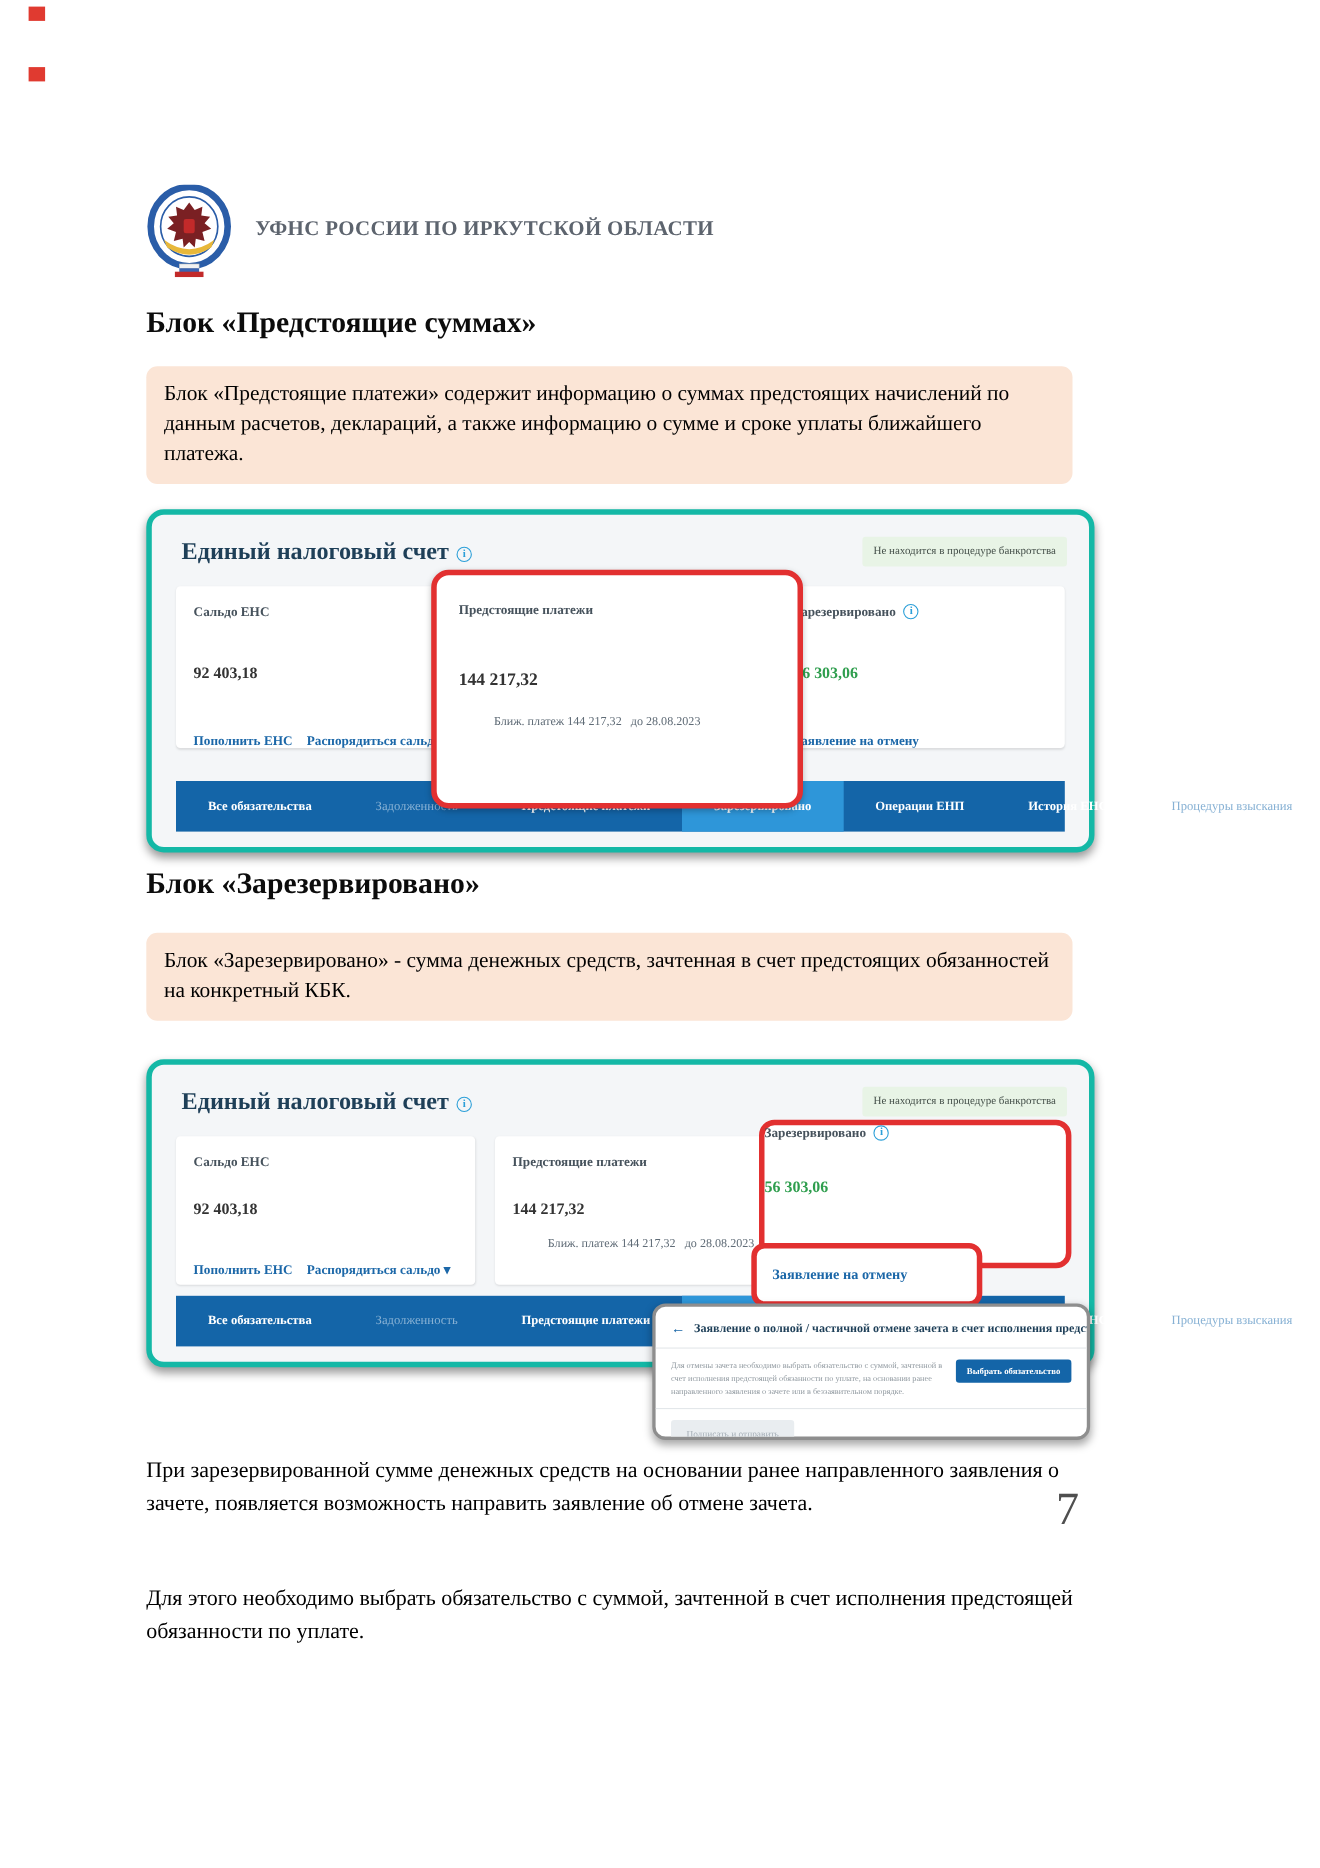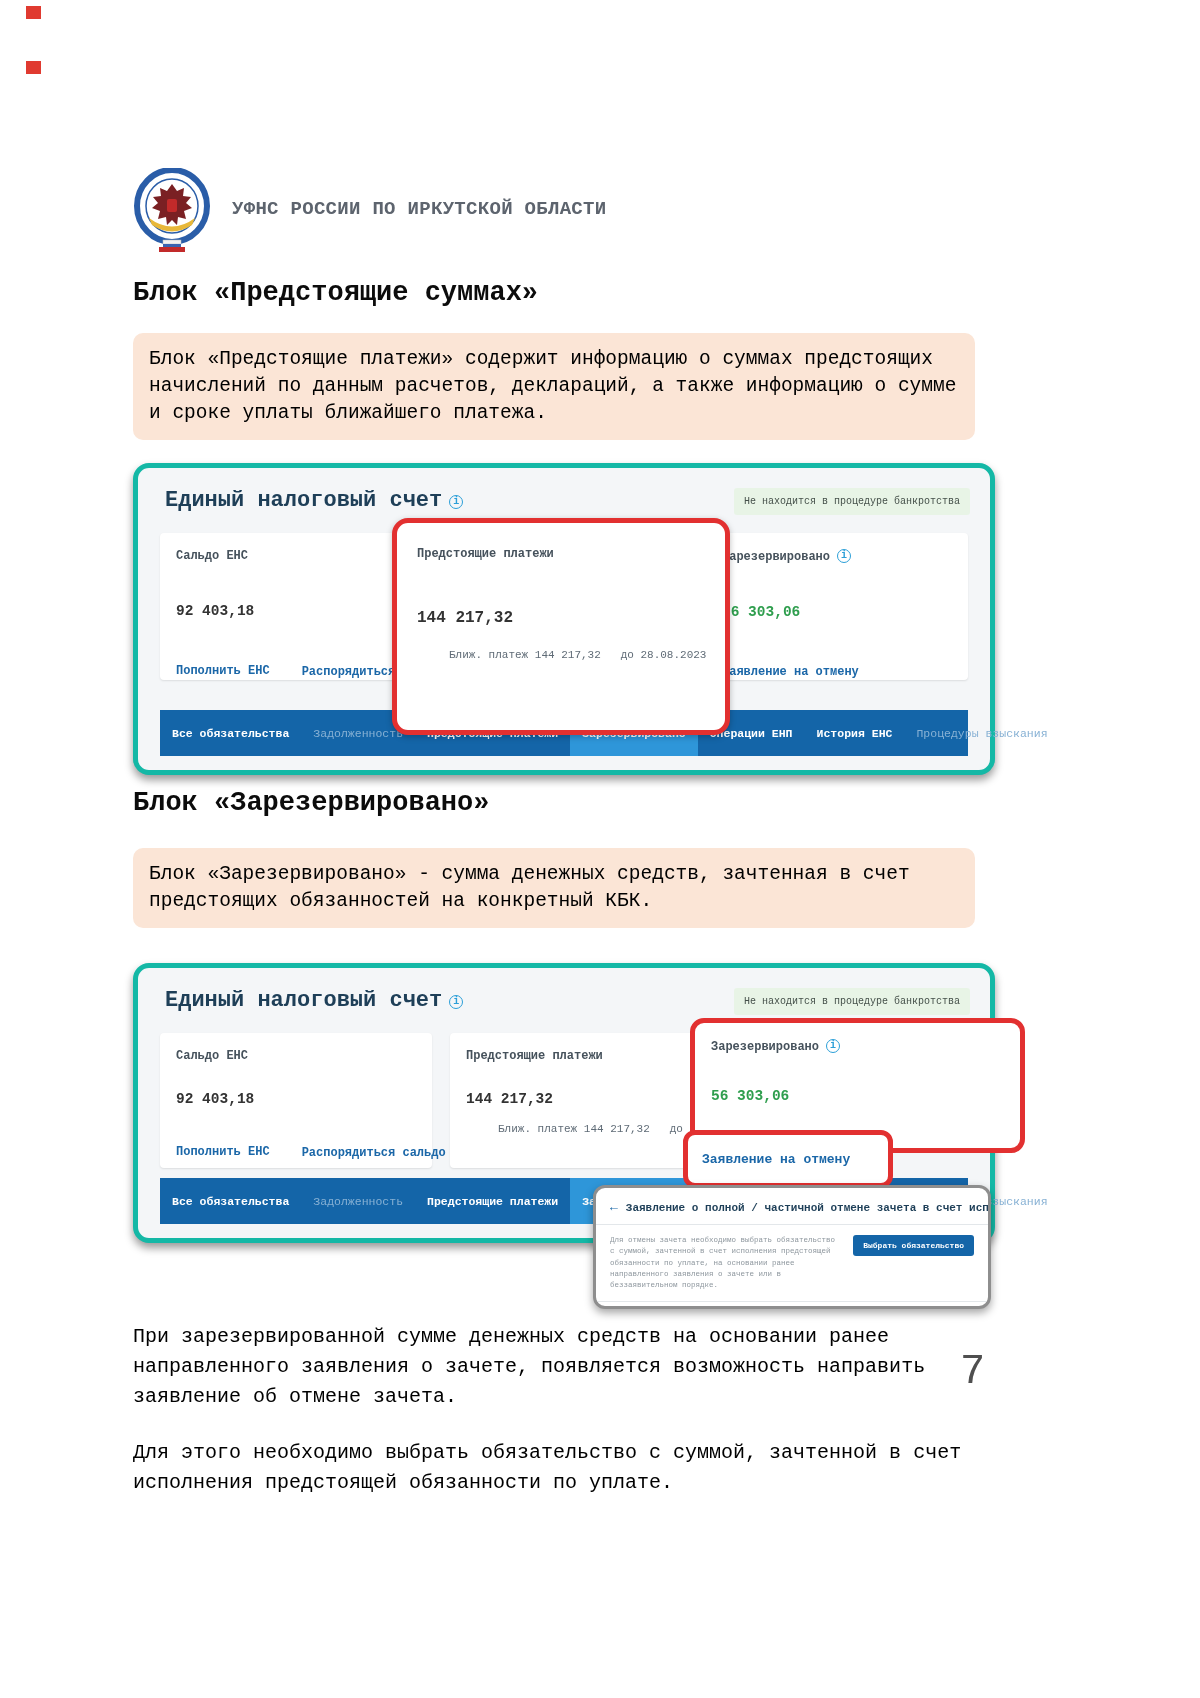--- a/index.html
+++ b/index.html
@@ -1,17 +1,17 @@
 <!DOCTYPE html>
 <html><head>
 <meta charset="utf-8">
 <style>
   html,body { margin:0; padding:0; background:#fff; }
   .page { position:relative; width:1200px; height:1698px; background:#fff;
-          font-family:Liberation Mono, monospace; overflow:hidden; }
+          font-family:Liberation Serif, serif; overflow:hidden; }
   .abs { position:absolute; }
 
   
   .mark { position:absolute; left:26px; width:15px; height:13px; background:#e03a30; }
 
   
   .org-name { left:232px; top:198px; font-size:19px; font-weight:700; color:#5d646e; letter-spacing:.3px; }
   .site-btn { left:710px; top:189px; width:265px; height:43px; border-radius:22px;
               background:linear-gradient(180deg,#5ed2f7 0%,#22aae9 60%,#2db7ef 100%);
               color:#fff; font-weight:700; font-size:17px; letter-spacing:.6px;
@@ -30,43 +30,43 @@
   .info-icon { display:inline-block; width:14px; height:14px; border:1.5px solid #2b9fd8;
                border-radius:50%; color:#2b9fd8; font-size:10px; line-height:12px;
                text-align:center; font-weight:700; margin-left:7px; vertical-align:2px; }
   .badge { position:absolute; right:20px; top:20px; background:#e8f4e6; color:#45504a;
            font-size:10px; padding:8px 10px; border-radius:3px; }
   .card { position:absolute; background:#fff; border-radius:4px; box-shadow:0 1px 2px rgba(0,0,0,.10);
           padding:16px; }
   .lbl { font-size:12px; color:#46525c; font-weight:600; }
   .val { font-size:14.5px; color:#333; font-weight:600; }
   .val.green { color:#2f9e4e; }
-  .links { font-size:12px; color:#1b67a8; font-weight:600; display:flex; gap:32px; white-space:nowrap; }
+  .links { font-size:12px; color:#1b67a8; font-weight:600; display:flex; gap:13px; white-space:nowrap; }
   .sub { font-size:11px; color:#5f6b76; white-space:nowrap;padding-left:32px; }
   .navbar { position:absolute; left:22px; width:808px; height:46px; background:#1465a8;
             display:flex; align-items:stretch; z-index:2; font-size:11.5px; }
-  .tab { display:flex; align-items:center; padding:0 12px; color:#fff; font-weight:600; white-space:nowrap; }
+  .tab { display:flex; align-items:center; padding:0 29px; color:#fff; font-weight:600; white-space:nowrap; }
   .tab.dim { color:#87b1d4; font-weight:400; }
   .tab.sel { background:#2e96d9; }
 
   
   .p1-card1 { left:22px; top:65px; width:272px; height:147px; }
   .p1-redbox { left:254px; top:50px; width:338px; height:217px; background:#fff;
                border:5px solid #e23030; border-radius:16px; z-index:3; padding:24px 20px;
                box-shadow:0 2px 6px rgba(0,0,0,.25); position:absolute; }
   .p1-card3 { left:578px; top:65px; width:252px; height:147px; z-index:1; padding:16px 12px 16px 6px; }
   .p1-nav { top:242px; }
   .m40 { margin-top:40px; } .m45 { margin-top:45px; }
   .m48 { margin-top:48px; } .m22 { margin-top:22px; }
 
   
   .p2-card1 { left:22px; top:65px; width:272px; height:135px; }
   .p2-card2 { left:312px; top:65px; width:256px; height:135px; }
-  .p2-redcard { left:552px; top:50px; width:335px; height:135px; background:#fff;
-                border:5px solid #e23030; border-radius:14px; z-index:2; padding:16px;
+  .p2-redcard { left:552px; top:50px; width:284px; height:135px; background:#fff;
+                border:5px solid #e23030; border-radius:14px; z-index:2; 
                 position:absolute; }
   .p2-redlink { left:545px; top:162px; width:210px; height:58px; background:#fff;
                 border:5px solid #e23030; border-radius:12px; z-index:4; position:absolute;
                 display:flex; align-items:center; padding-left:14px;
                 font-size:13px; color:#1b67a8; font-weight:600; }
   .p2-nav { top:210px; }
   .m28 { margin-top:28px; } .m38 { margin-top:38px; } .m16 { margin-top:16px; } .m34 { margin-top:34px; }
 
   
   .overlay { left:593px; top:1185px; width:392px; height:118px; background:#fff;

